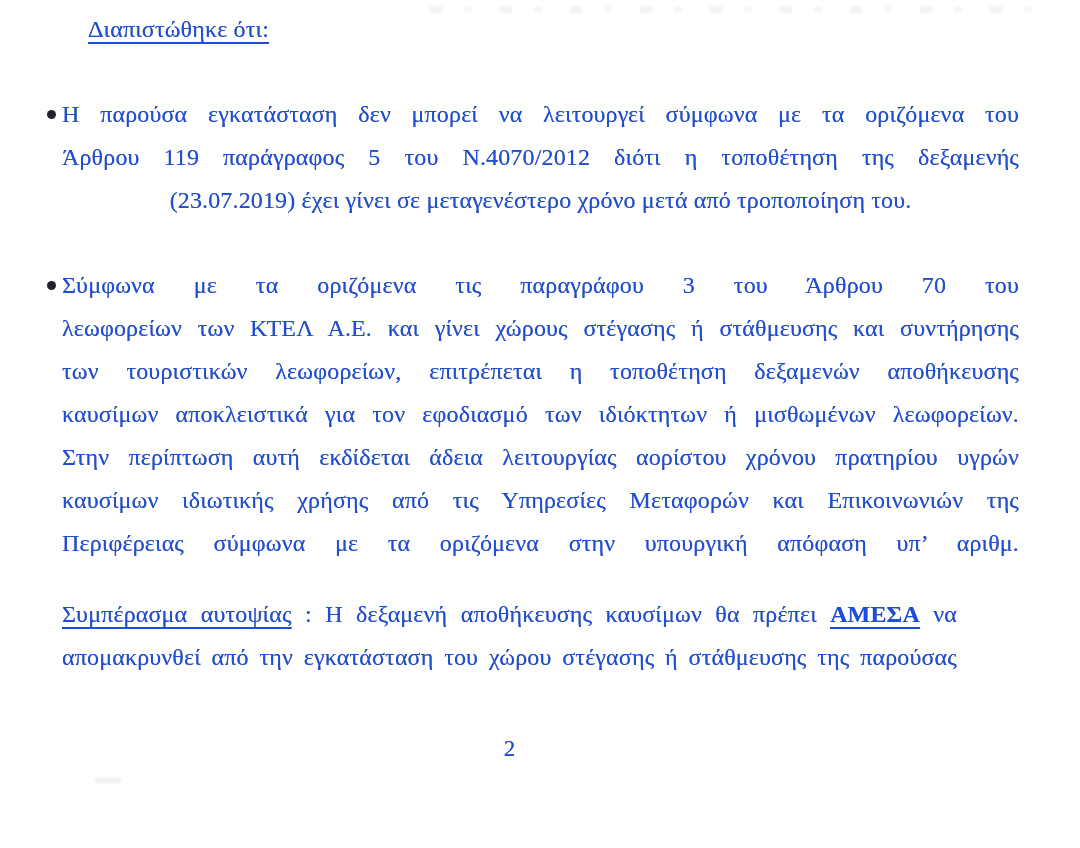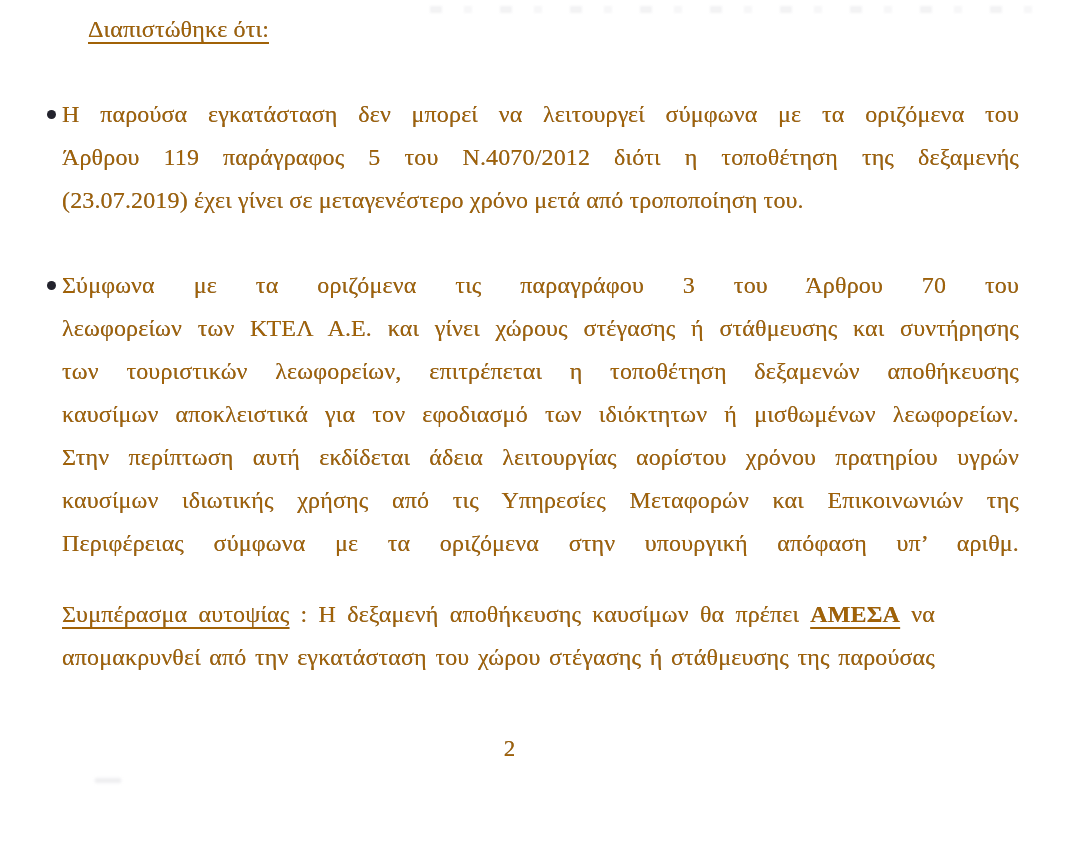--- a/index.html
+++ b/index.html
@@ -7,21 +7,21 @@
     padding: 0;
     background: #ffffff;
   }
   .page {
     position: relative;
     width: 1077px;
     height: 848px;
     background: #ffffff;
     overflow: hidden;
     font-family: "Liberation Serif", "DejaVu Serif", serif;
-    color: #a16207;
+    color: #1d4ed8;
   }
   
   .scan-noise {
     position: absolute;
     top: 6px;
     left: 430px;
     right: 24px;
     height: 7px;
     background: repeating-linear-gradient(90deg,
       rgba(150,150,162,0.22) 0 12px,
@@ -78,25 +78,25 @@
     background: #23232d;
   }
   
   .jline {
     text-align: justify;
     text-align-last: justify;
     white-space: normal;
   }
   
   .pline {
-    text-align: left;
+    text-align: center;
   }
   .conclusion {
     margin-top: 28px;
-    margin-right: 84px;
+    margin-right: 62px;
   }
   .pagenum {
     position: absolute;
     top: 727px;
     left: 0;
     width: 100%;
     line-height: 43px;
     text-align: center;
     font-size: 23px;
     transform: translateX(-29px);

